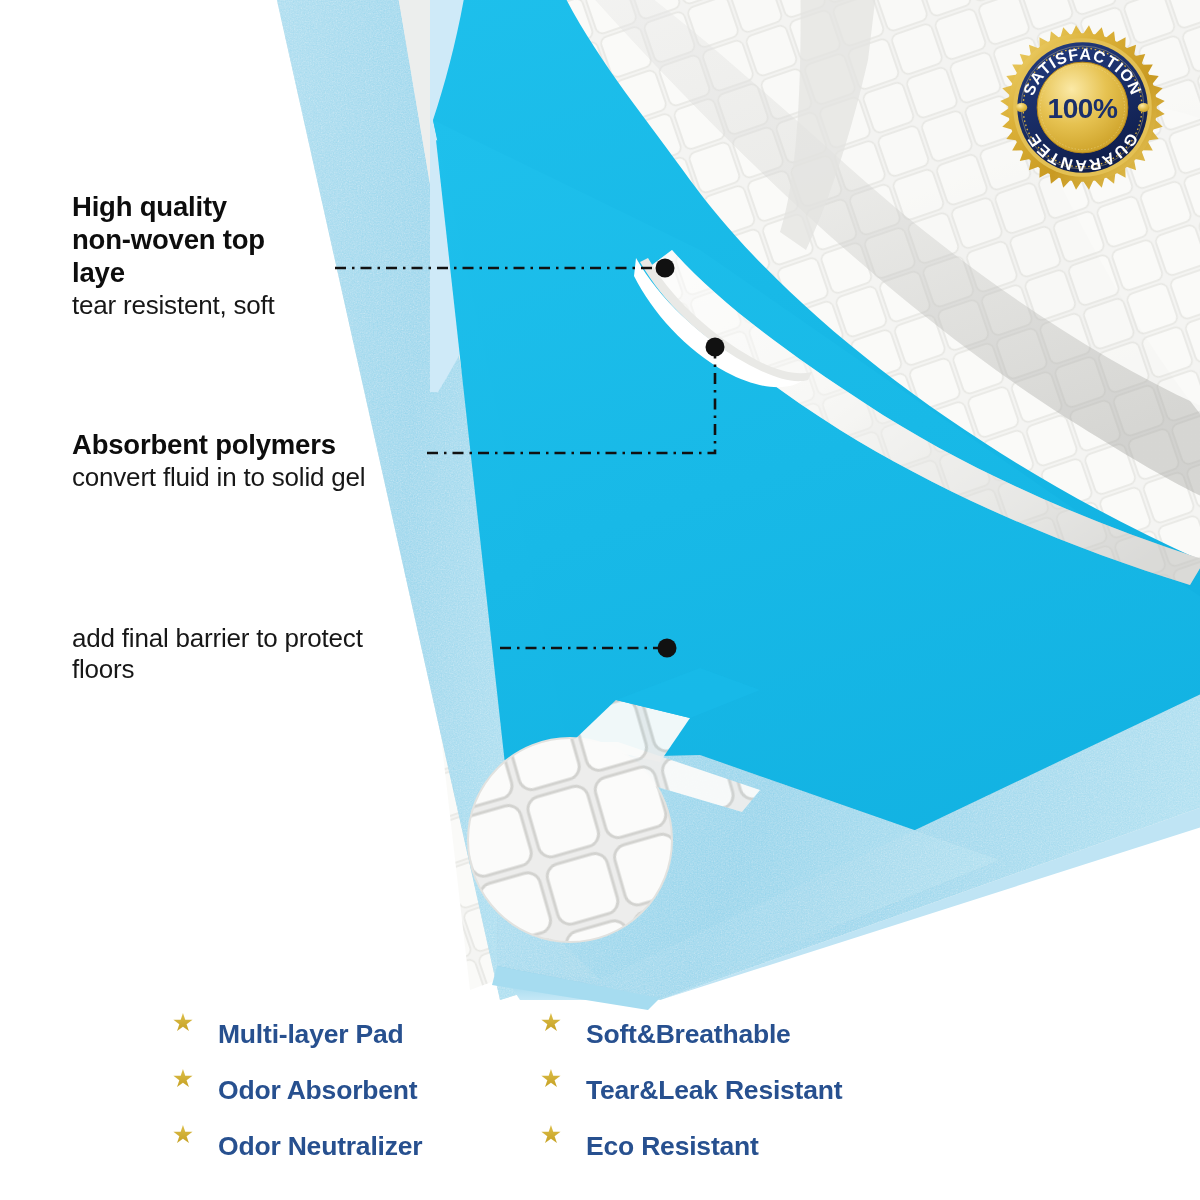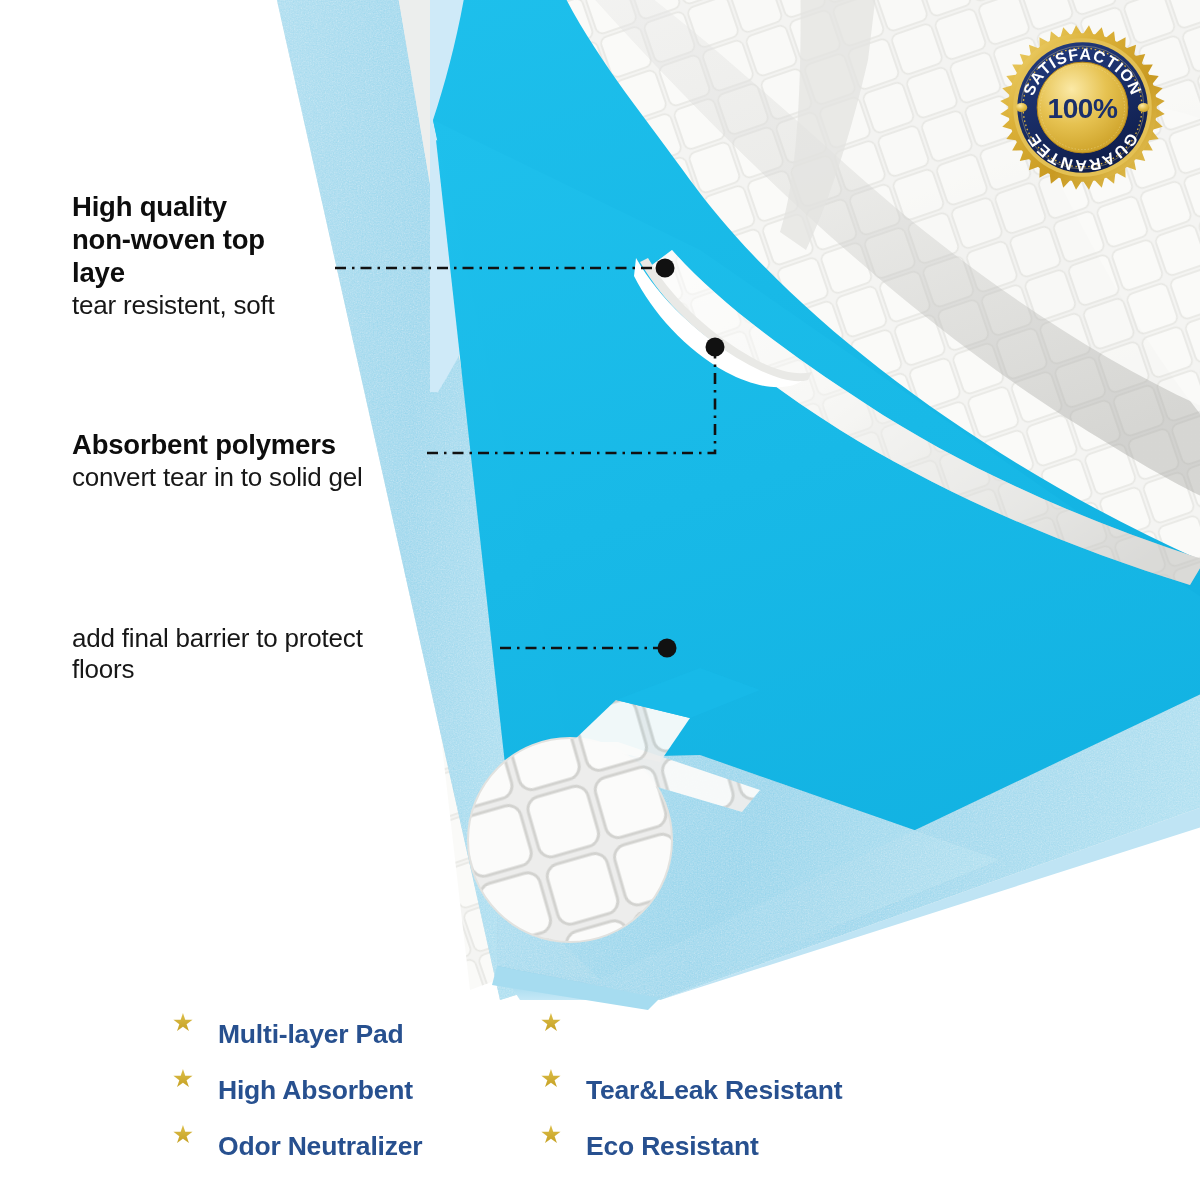--- a/index.html
+++ b/index.html
@@ -226,21 +226,21 @@
 
   <div class="label" id="label-1">
     <div class="ttl">High quality
 non-woven top
 laye</div>
     <div class="sub">tear resistent, soft</div>
   </div>
 
   <div class="label" id="label-2">
     <div class="ttl">Absorbent polymers</div>
-    <div class="sub">convert tear in to solid gel</div>
+    <div class="sub">convert fluid in to solid gel</div>
   </div>
 
   <div class="label" id="label-3">
     <div class="sub">add final barrier to protect
 floors</div>
   </div>
 
   <svg id="badge" viewBox="0 0 200 200" xmlns="http://www.w3.org/2000/svg">
     <defs>
       <linearGradient id="goldA" x1="0" y1="0" x2="1" y2="1">
@@ -296,30 +296,31 @@
   </svg>
 
   <div id="features">
     <div class="fcol" id="fcol-left">
       <div class="frow">
         <span class="fstar">★</span>
         <span class="ftext">Multi-layer Pad</span>
       </div>
       <div class="frow">
         <span class="fstar">★</span>
-        <span class="ftext">High Absorbent</span>
+        <span class="ftext">Odor Absorbent</span>
       </div>
       <div class="frow">
         <span class="fstar">★</span>
         <span class="ftext">Odor Neutralizer</span>
       </div>
     </div>
     <div class="fcol" id="fcol-right">
       <div class="frow">
         <span class="fstar">★</span>
+        <span class="ftext">Soft&amp;Breathable</span>
       </div>
       <div class="frow">
         <span class="fstar">★</span>
         <span class="ftext">Tear&amp;Leak Resistant</span>
       </div>
       <div class="frow">
         <span class="fstar">★</span>
         <span class="ftext">Eco Resistant</span>
       </div>
     </div>

